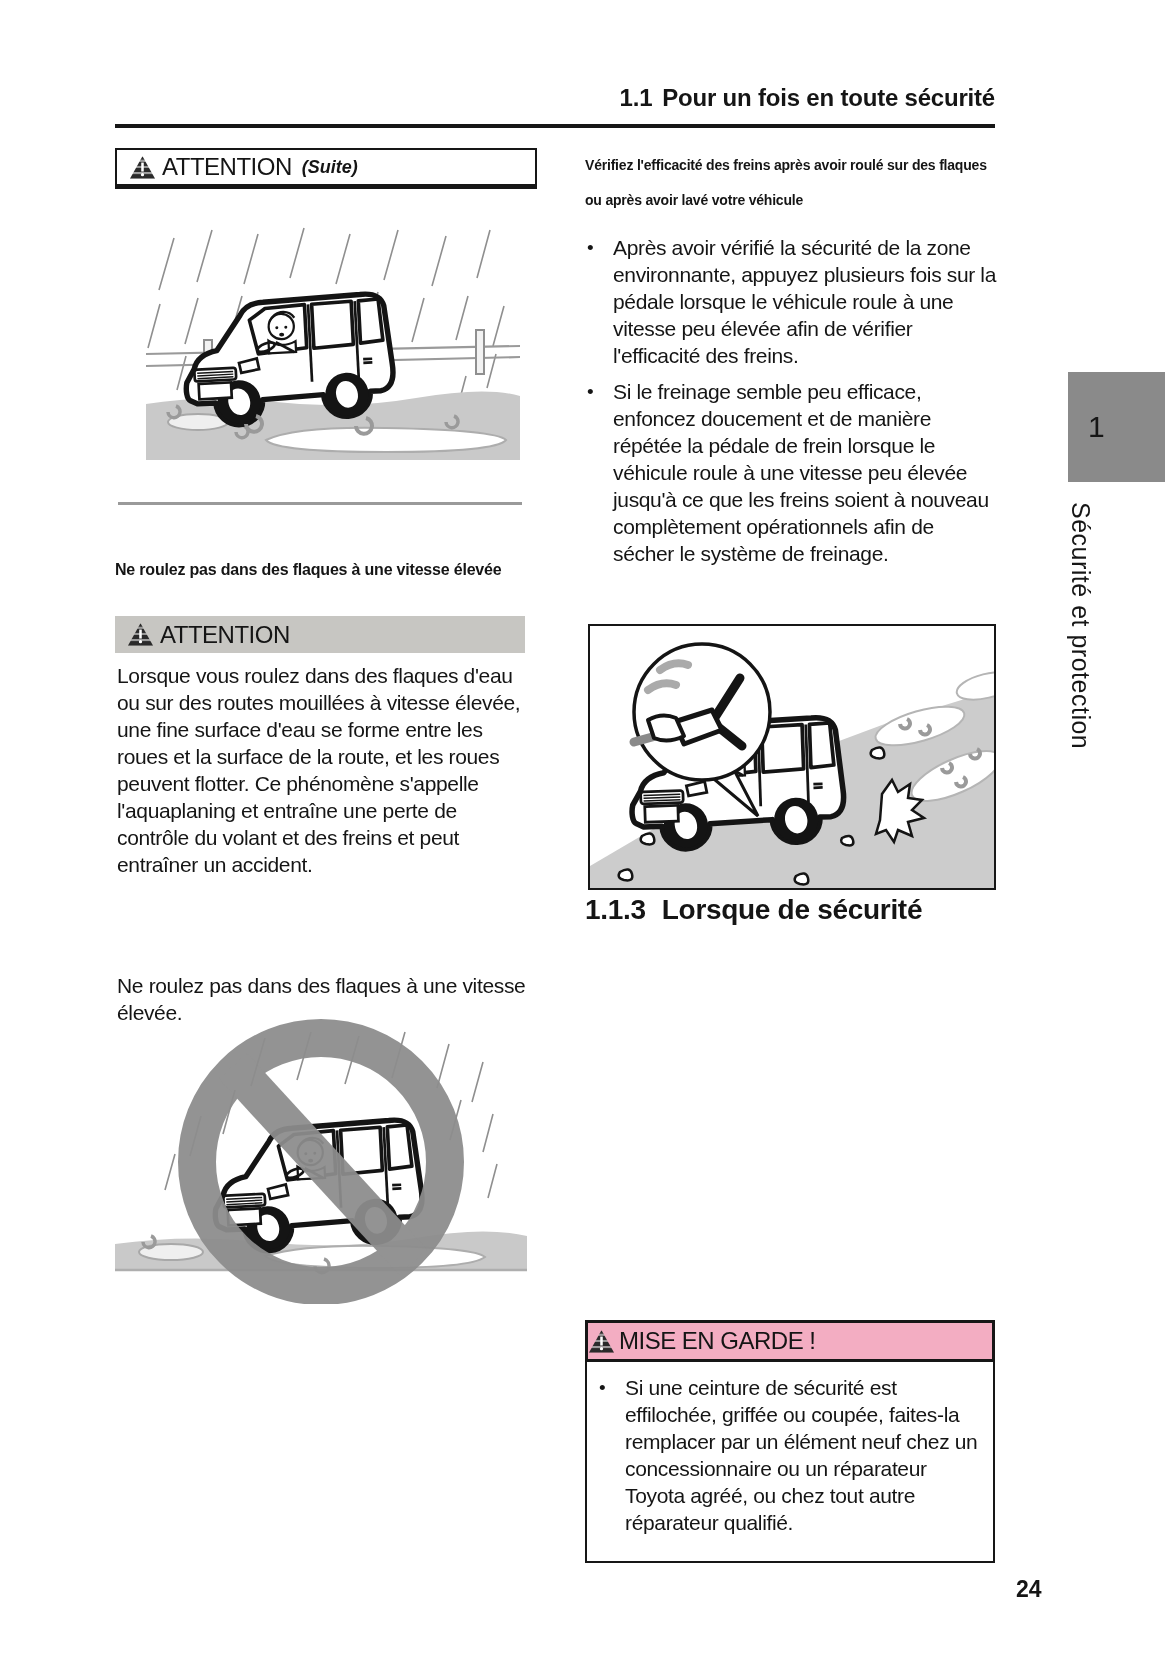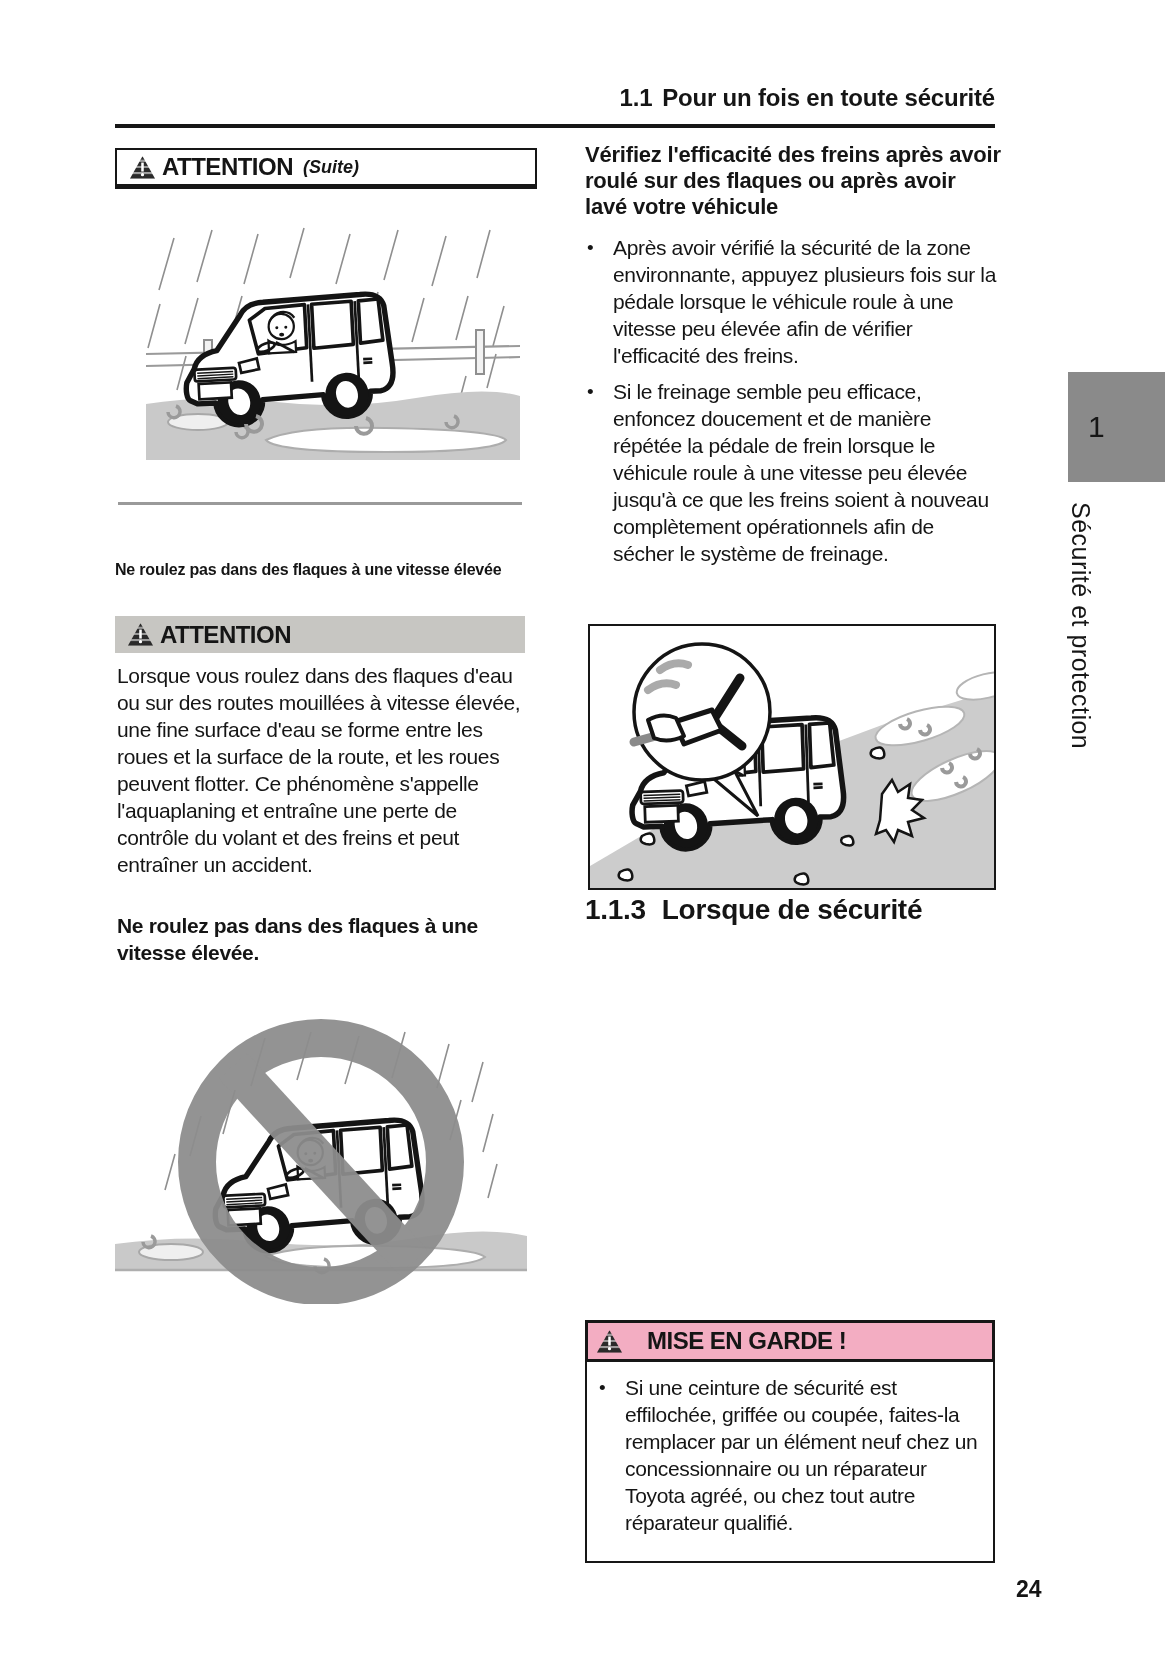--- a/index.html
+++ b/index.html
@@ -8,53 +8,53 @@
   .abs{position:absolute;}
 
   
   .hdr{top:84px;left:115px;width:880px;text-align:right;font-size:24px;font-weight:bold;letter-spacing:-0.2px;}
   .hdr .num{margin-right:10px;}
   .hdr-rule{top:124px;left:115px;width:880px;height:4px;background:#161616;}
 
   
   .att-suite{top:148px;left:115px;width:406px;height:34px;border:2px solid #161616;border-bottom-width:5px;
              background:#fff;display:flex;align-items:center;padding-left:12px;}
-  .att-title{font-size:24px;font-weight:bold;letter-spacing:-0.5px;margin-left:6px;text-align:right;}
+  .att-title{font-size:24px;font-weight:normal;letter-spacing:-0.5px;margin-left:6px;text-align:right;}
   .att-suffix{font-size:18px;font-weight:bold;font-style:italic;margin-left:10px;}
 
   
   .att-bar{top:616px;left:115px;width:398px;height:37px;background:#c7c6c2;display:flex;align-items:center;padding-left:12px;}
 
   .h-left{top:520px;left:115px;width:420px;font-size:16px;font-weight:bold;line-height:27px;letter-spacing:-0.2px;margin-top:36px;}
   .divider{left:118px;width:404px;height:3px;background:#9a9a9a;}
   .d1{top:502px;}
 
   .body-txt{font-size:21px;line-height:27px;letter-spacing:-0.35px;}
   .p-left1{top:662px;left:117px;width:416px;}
-  .p-left2{top:912px;left:117px;width:416px;font-weight:bold;}
-
-  
-  .h-right{top:142px;left:585px;width:418px;font-size:22px;font-weight:bold;line-height:26px;letter-spacing:-0.2px;}
+  .p-left2{top:972px;left:117px;width:416px;}
+
+  
+  .h-right{top:148px;left:585px;width:418px;font-size:14px;font-weight:bold;line-height:35px;letter-spacing:-0.2px;}
   .bullets{top:234px;left:585px;width:414px;}
   .bullet{display:flex;margin-bottom:9px;}
   .bullet .dot{width:26px;flex:0 0 26px;font-size:19px;line-height:27px;text-align:left;padding-left:2px;}
   .bullet .btxt{flex:1;}
 
   .illu1{top:226px;left:146px;width:374px;height:234px;}
   .illu2{top:1004px;left:115px;width:412px;height:300px;}
   .illu3-box{top:624px;left:588px;width:404px;height:262px;border:2px solid #161616;background:#fff;}
 
   .sec-h{top:894px;left:585px;font-size:28px;font-weight:bold;letter-spacing:-0.3px;}
   .sec-h .num{margin-right:16px;}
   .p-right1{top:948px;left:585px;width:418px;}
   .p-right2{top:1112px;left:585px;width:418px;}
 
   
   .warn{top:1320px;left:585px;width:410px;}
-  .warn-hdr{border:3px solid #161616;background:#f3adc2;height:36px;display:flex;align-items:center;padding-left:8px;gap:20px;}
+  .warn-hdr{border:3px solid #161616;background:#f3adc2;height:36px;display:flex;align-items:center;}
   .warn-hdr .att-title{font-size:24px;margin-left:4px;}
   .warn-body{border:2px solid #161616;border-top:none;background:#fff;padding:12px 10px 16px 10px;min-height:160px;}
 
   
   .tab{top:372px;left:1068px;width:97px;height:110px;background:#8a8a8a;display:flex;align-items:center;padding-left:20px;
        font-size:30px;color:#161616;}
   .vtitle{top:502px;left:1066px;height:260px;writing-mode:vertical-rl;font-size:25px;letter-spacing:0.5px;color:#161616;}
 
   .pagenum{top:1576px;left:1016px;font-size:23px;font-weight:bold;}
 

